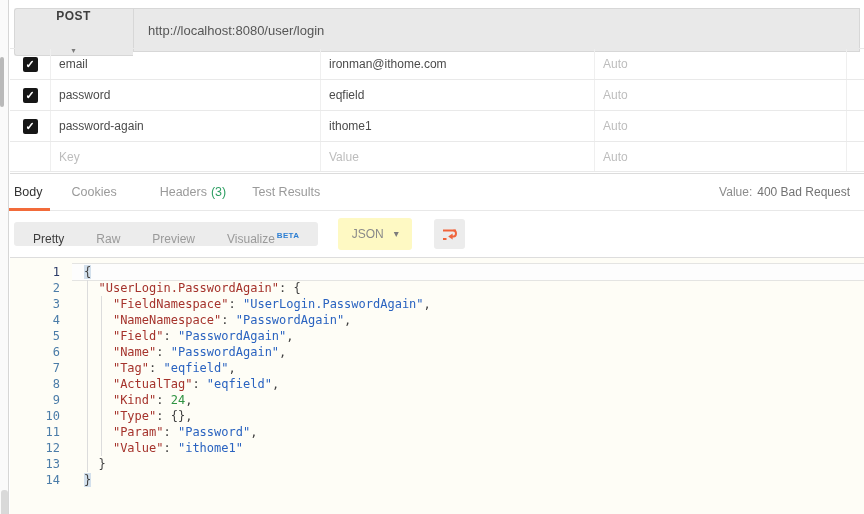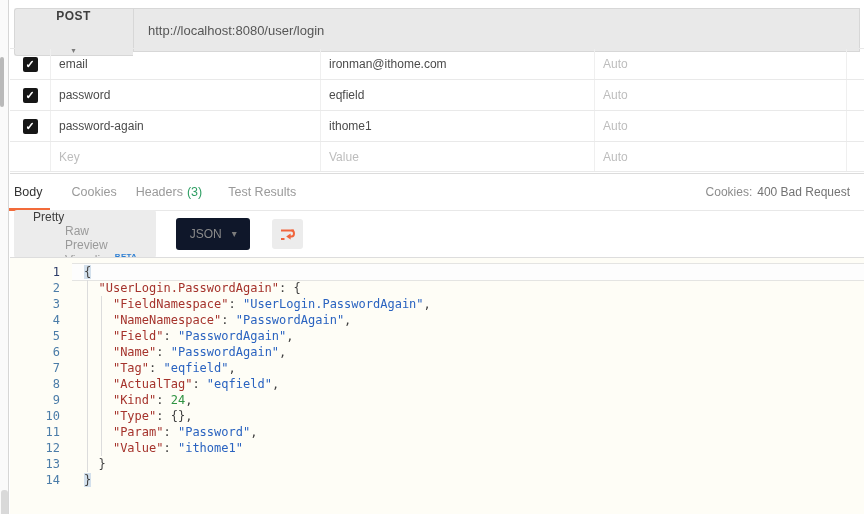--- a/index.html
+++ b/index.html
@@ -46,38 +46,38 @@
   
   .resp-tabs { position:absolute; left:0; top:173px; width:854px; height:38px;
                border-top:1px solid #dcdcdc; border-bottom:1px solid #e8e8e8;
                display:flex; align-items:center; }
   .tab { position:relative; font-size:12.5px; color:#9a9a9a; height:100%;
          display:flex; align-items:center; cursor:pointer; }
   .tab-body { margin-left:4px; color:#333; }
   .tab-body::after { content:""; position:absolute; left:-5px; right:-7px; bottom:-1px;
                      height:3px; background:#f26b3a; }
   .tab-cookies { margin-left:29px; }
-  .tab-headers { margin-left:19px; }
+  .tab-headers { margin-left:43px; }
   .hdr-count { color:#2e9e63; margin-left:4px; }
   .tab-tests { margin-left:26px; }
   .status-line { margin-left:auto; margin-right:14px; font-size:12px; display:flex; gap:5px; }
   .status-label { color:#8c8c8c; }
   .status-value { color:#737373; }
 
   
   .resp-toolbar { position:absolute; left:0; top:211px; width:854px; height:46px;
                   display:flex; align-items:center; }
-  .view-group { margin-left:4px; height:48px; background:#ececec; border-radius:3px;
-                display:inline-flex; align-items:flex-start; padding:0 19px;flex-direction:column; }
+  .view-group { margin-left:4px; height:24px; background:#ececec; border-radius:3px;
+                display:inline-flex; align-items:flex-end; padding:0 19px; }
   .view-item { font-size:12px; color:#9a9a9a; cursor:pointer; }
   .view-item + .view-item { margin-left:32px; }
   .view-active { color:#3d3d3d; }
   .beta-badge { font-size:8px; font-weight:bold; color:#2d7fd3; vertical-align:super;
                 margin-left:2px; letter-spacing:.3px; }
-  .format-dd { margin-left:20px; width:74px; height:32px; background:#0f172a; border-radius:3px;
+  .format-dd { margin-left:20px; width:74px; height:32px; background:#fef9c3; border-radius:3px;
                display:flex; align-items:center; justify-content:center; gap:10px; cursor:pointer; }
   .format-label { font-size:12px; color:#8a8a8a; }
   .wrap-btn { margin-left:22px; width:31px; height:30px; background:#ececec; border-radius:3px;
               display:flex; align-items:center; justify-content:center; cursor:pointer; }
 
   
   .code-area { position:absolute; left:0; top:257px; width:854px; height:257px;
                border-top:1px solid #dddddd; background:#fefdf6; overflow:hidden;
                font-family:"DejaVu Sans Mono", monospace; font-size:12px; padding-top:6px; }
   .cl { display:flex; height:16px; line-height:16px; }
@@ -155,21 +155,21 @@
 
     <div class="resp-tabs">
       <div class="tab tab-body">Body</div>
       <div class="tab tab-cookies">Cookies</div>
       <div class="tab tab-headers">
         <span>Headers</span>
         <span class="hdr-count">(3)</span>
       </div>
       <div class="tab tab-tests">Test Results</div>
       <div class="status-line">
-        <span class="status-label">Cookies:</span>
+        <span class="status-label">Value:</span>
         <span class="status-value">400 Bad Request</span>
       </div>
     </div>
 
     <div class="resp-toolbar">
       <div class="view-group">
         <span class="view-item view-active">Pretty</span>
         <span class="view-item">Raw</span>
         <span class="view-item">Preview</span>
         <span class="view-item">

